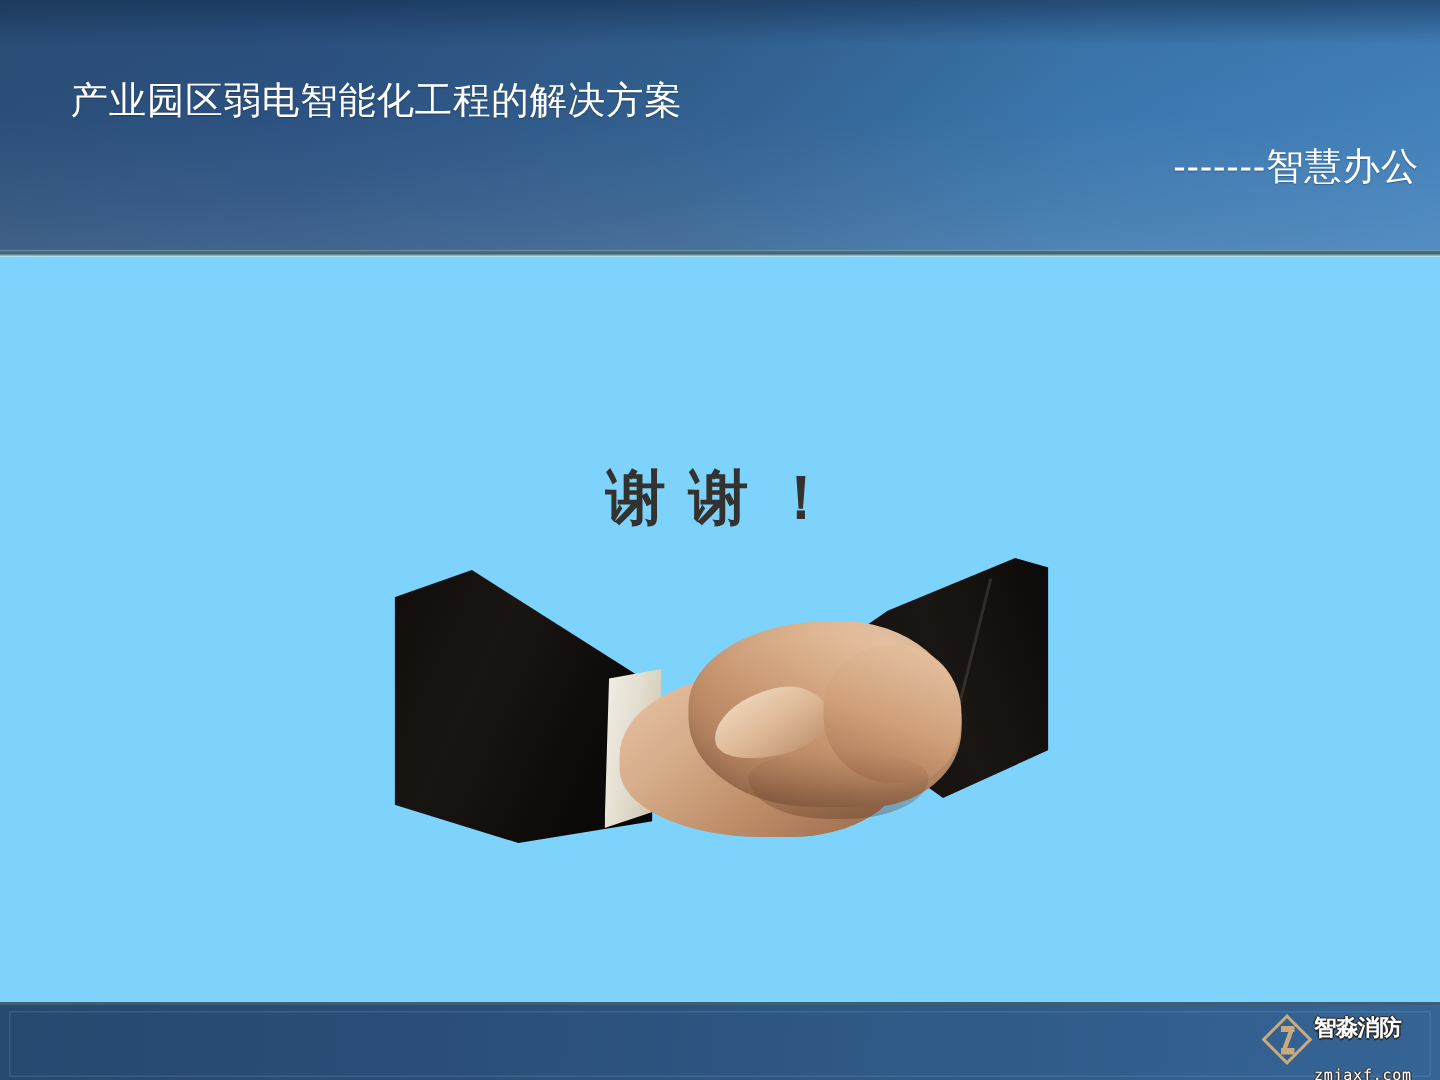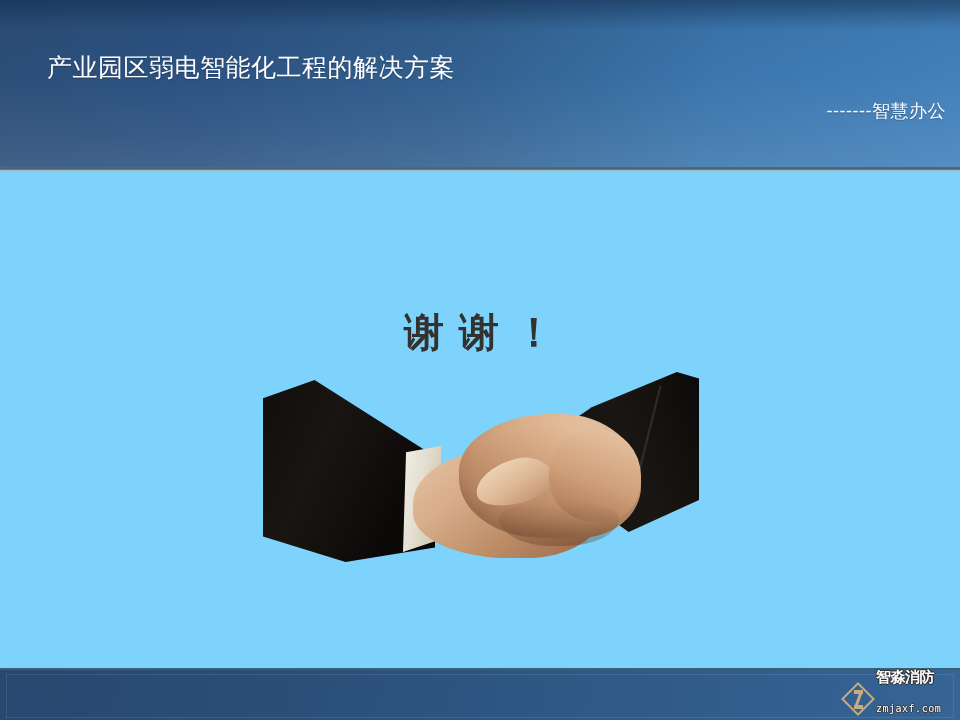--- a/index.html
+++ b/index.html
@@ -42,21 +42,21 @@
     position:absolute; left:12px; top:52px;
     font-size:25px; line-height:30px;
     color:#ffffff;
     letter-spacing:0.5px;
     text-shadow:0 1px 1px rgba(0,0,0,0.28);
     white-space:nowrap;
     margin-left:35px;
   }
   #header-subtitle {
     position:absolute; right:14px; top:96px;
-    font-size:18px; line-height:30px;
+    font-size:25px; line-height:30px;
     color:#ffffff;
     letter-spacing:0.5px;
     text-shadow:0 1px 1px rgba(0,0,0,0.28);
     white-space:nowrap;
   }
 
   
   #body-area {
     position:absolute; left:0; top:171px;
     width:960px; height:594px;
@@ -150,21 +150,21 @@
   #footer-inner-line {
     position:absolute; left:6px; top:4px;
     width:948px; height:44px;
     border:1px solid rgba(255,255,255,0.10);
   }
 
   
   #watermark {
     position:absolute; left:843px; top:678px;
     width:112px; height:36px;
-    display:flex; align-items:flex-end;
+    display:flex; align-items:flex-start;
   }
   #wm-logo {
     position:relative;
     width:30px; height:30px;
     flex:0 0 30px;
   }
   #wm-logo .diamond {
     position:absolute; left:3px; top:3px;
     width:24px; height:24px;
     border:2px solid #c9ab7d;

